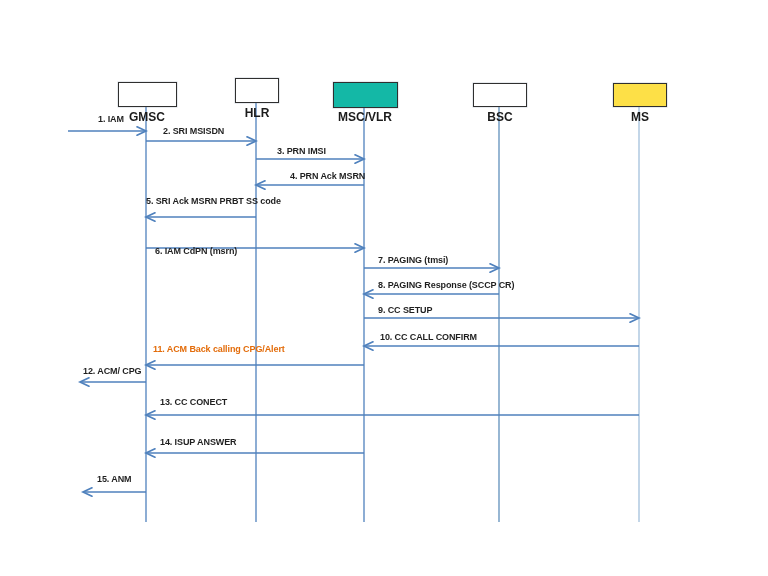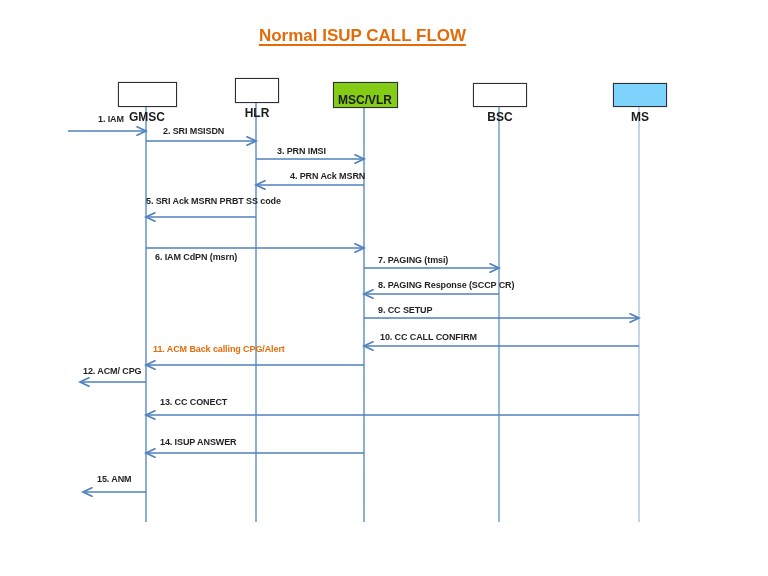--- a/index.html
+++ b/index.html
@@ -15,21 +15,20 @@
              display:flex;align-items:center;justify-content:center;
              box-shadow:0 0 0 0.5px rgba(120,140,160,.35);}
   .actor-label{font-size:12px;font-weight:bold;color:#1b1b1b;white-space:nowrap;margin-top:44px;}
   .msg-label{position:absolute;font-size:9px;font-weight:bold;white-space:nowrap;
              letter-spacing:-0.1px;}
 </style>
 </head>
 <body>
 
 <div id="canvas">
-  <div id="title" style="color: rgb(227, 108, 10);">Normal ISUP CALL FLOW</div>
   <svg id="wires" width="768" height="576" viewBox="0 0 768 576">
       <line x1="146" y1="106" x2="146" y2="522" stroke="#4F81BD" stroke-width="1.3"></line>
       <line x1="256" y1="102" x2="256" y2="522" stroke="#4F81BD" stroke-width="1.3"></line>
       <line x1="364" y1="107" x2="364" y2="522" stroke="#4F81BD" stroke-width="1.3"></line>
       <line x1="499" y1="106" x2="499" y2="522" stroke="#6090BC" stroke-width="1.3"></line>
       <line x1="639" y1="106" x2="639" y2="522" stroke="#A3C0DC" stroke-width="1.3"></line>
       <line x1="68" y1="131" x2="145" y2="131" stroke="#4F81BD" stroke-width="1.4"></line>
       <path d="M 137,126.8 L 146,131 L 137,135.2" fill="none" stroke="#4F81BD" stroke-width="1.7" stroke-linecap="round"></path>
       <line x1="146" y1="141" x2="255" y2="141" stroke="#4F81BD" stroke-width="1.4"></line>
       <path d="M 247,136.8 L 256,141 L 247,145.2" fill="none" stroke="#4F81BD" stroke-width="1.7" stroke-linecap="round"></path>
@@ -59,38 +58,38 @@
       <path d="M 155,448.8 L 146,453 L 155,457.2" fill="none" stroke="#4F81BD" stroke-width="1.7" stroke-linecap="round"></path>
       <line x1="146" y1="492" x2="84" y2="492" stroke="#4F81BD" stroke-width="1.4"></line>
       <path d="M 92,487.8 L 83,492 L 92,496.2" fill="none" stroke="#4F81BD" stroke-width="1.7" stroke-linecap="round"></path>
     </svg>
 
 <div class="msg-label" style="left: 98px; top: 114px; color: rgb(31, 31, 31); text-align: center;">1. IAM</div>
     <div class="msg-label" style="left: 163px; top: 126px; color: rgb(31, 31, 31);">2. SRI MSISDN</div>
     <div class="msg-label" style="left: 277px; top: 146px; color: rgb(31, 31, 31);">3. PRN IMSI</div>
     <div class="msg-label" style="left: 277px; top: 171px; color: rgb(31, 31, 31); margin-left: 13px;">4. PRN Ack MSRN</div>
     <div class="msg-label" style="left: 146px; top: 196px; color: rgb(31, 31, 31);">5. SRI Ack MSRN PRBT SS code</div>
-    <div class="msg-label" style="left: 155px; top: 252px; color: rgb(31, 31, 31);">6. IAM CdPN (msrn)</div>
+    <div class="msg-label" style="left: 155px; top: 246px; color: rgb(31, 31, 31);">6. IAM CdPN (msrn)</div>
     <div class="msg-label" style="left: 378px; top: 255px; color: rgb(31, 31, 31);">7. PAGING (tmsi)</div>
     <div class="msg-label" style="left: 378px; top: 280px; color: rgb(31, 31, 31);">8. PAGING Response (SCCP CR)</div>
     <div class="msg-label" style="left: 378px; top: 305px; color: rgb(31, 31, 31);">9. CC SETUP</div>
     <div class="msg-label" style="left: 380px; top: 332px; color: rgb(31, 31, 31);">10. CC CALL CONFIRM</div>
     <div class="msg-label" style="left: 153px; top: 344px; color: rgb(227, 108, 10); text-align: right;">11. ACM Back calling CPG/Alert</div>
     <div class="msg-label" style="left: 83px; top: 366px; color: rgb(31, 31, 31);">12. ACM/ CPG</div>
     <div class="msg-label" style="left: 160px; top: 397px; color: rgb(31, 31, 31);">13. CC CONECT</div>
     <div class="msg-label" style="left: 160px; top: 437px; color: rgb(31, 31, 31);">14. ISUP ANSWER</div>
     <div class="msg-label" style="left: 97px; top: 474px; color: rgb(31, 31, 31);">15. ANM</div>
     <div class="actor-box" style="left: 117.5px; top: 82px; width: 57px; height: 23px; border-color: rgb(47, 47, 47); background: rgb(255, 255, 255);">
       <span class="actor-label">GMSC</span>
     </div>
     <div class="actor-box" style="left: 235px; top: 78px; width: 42px; height: 23px; border-color: rgb(47, 47, 47); background: rgb(255, 255, 255);">
       <span class="actor-label">HLR</span>
     </div>
-    <div class="actor-box" style="left: 332.5px; top: 82px; width: 63px; height: 24px; border-color: rgb(47, 47, 47); background: #84cc16; align-items: flex-end;">
+    <div class="actor-box" style="left: 332.5px; top: 82px; width: 63px; height: 24px; border-color: rgb(47, 47, 47); background: #14b8a6;">
       <span class="actor-label">MSC/VLR</span>
     </div>
     <div class="actor-box" style="left: 473px; top: 83px; width: 52px; height: 22px; border-color: rgb(47, 47, 47); background: rgb(255, 255, 255);">
       <span class="actor-label">BSC</span>
     </div>
-    <div class="actor-box" style="left: 613px; top: 83px; width: 52px; height: 22px; border-color: rgb(47, 47, 47); background: #7dd3fc;">
+    <div class="actor-box" style="left: 613px; top: 83px; width: 52px; height: 22px; border-color: rgb(47, 47, 47); background: #fde047;">
       <span class="actor-label">MS</span>
     </div>
   </div>
 
 </body></html>

